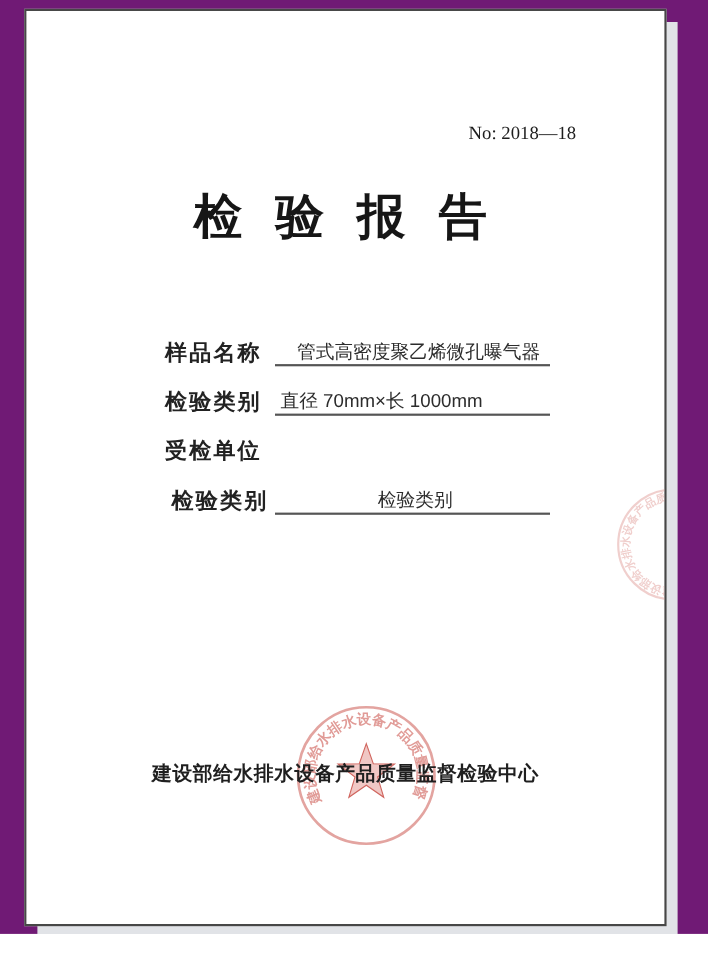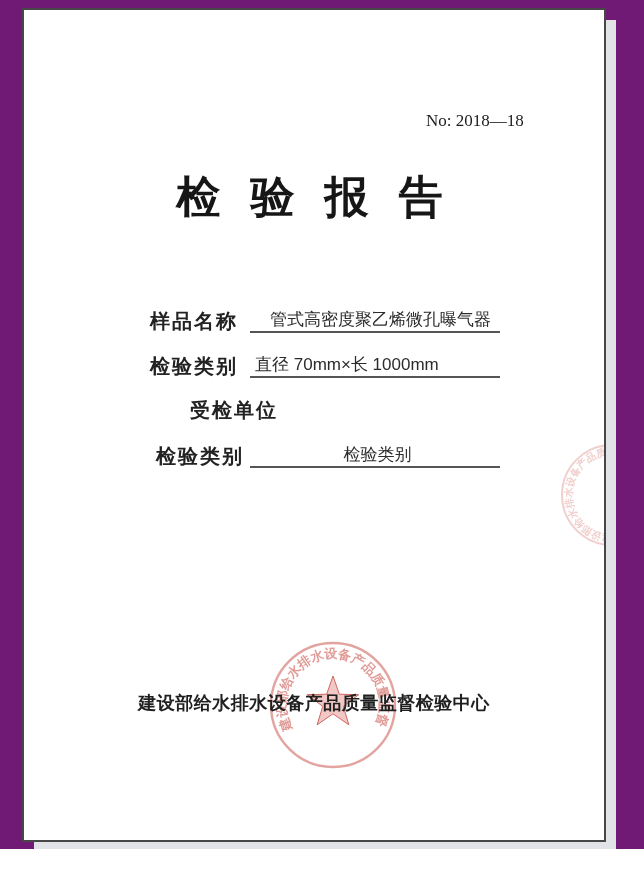--- a/index.html
+++ b/index.html
@@ -8,21 +8,21 @@
   .page{position:absolute;left:22px;top:8px;width:584px;height:834px;box-sizing:border-box;
         background:#ffffff;border:2px solid #474747;overflow:hidden;
         box-shadow:11px 11px 0 -1px #e1e3e7;}
   .doc-no{position:absolute;left:402px;top:101px;font-family:"Liberation Serif",serif;
           font-size:17px;color:#1d1d1d;white-space:nowrap;}
   .title{position:absolute;left:0;top:158px;width:100%;text-align:center;
          font-size:44px;font-weight:bold;color:#161616;
          letter-spacing:9px;white-space:nowrap;}
   .fields{position:absolute;left:126px;top:0;width:392px;}
   .field-row{position:absolute;left:0;display:flex;align-items:flex-end;white-space:nowrap;}
-  .row-0{top:298px;} .row-1{top:343px;} .row-2{top:388px;margin-left:40px;} .row-3{top:433px;text-align:center;}
+  .row-0{top:298px;} .row-1{top:343px;} .row-2{top:388px;} .row-3{top:433px;text-align:center;}
   .field-label{font-size:20px;font-weight:bold;letter-spacing:2px;color:#222;
                width:100px;flex:0 0 100px;line-height:24px;}
   .field-value{width:250px;flex:0 0 250px;border-bottom:2px solid #555;
                font-family:Liberation Sans, sans-serif;font-size:17px;color:#2c2c2c;
                line-height:24px;height:25px;padding-left:5px;box-sizing:border-box;}
   .field-value.indent{padding-left:20px;}
   .issuer{position:absolute;left:0;top:681px;width:100%;text-align:center;z-index:3;
           font-size:18px;font-weight:bold;color:#1f1f1f;letter-spacing:0.5px;white-space:nowrap;}
   .stamp-center{position:absolute;left:234px;top:620px;z-index:2;}
   .stamp-right{position:absolute;left:528px;top:425px;z-index:1;}

